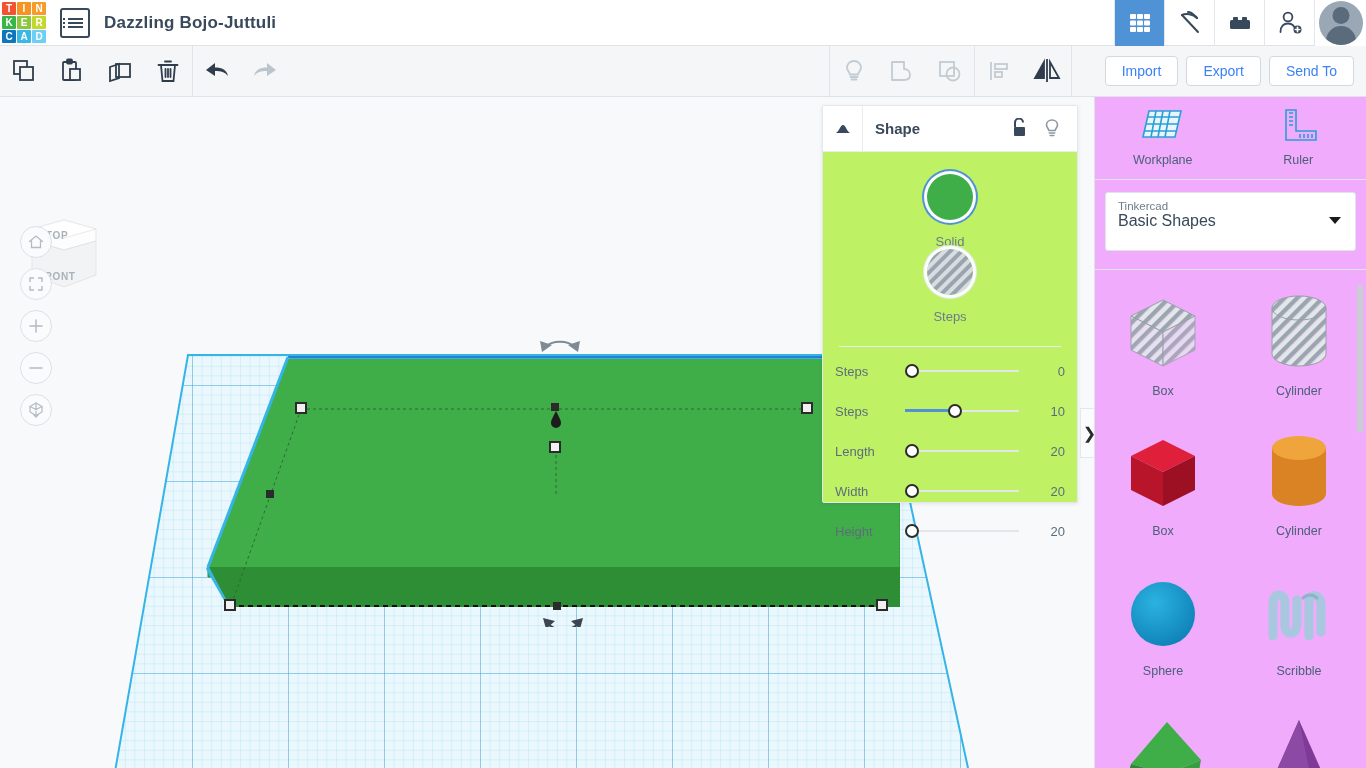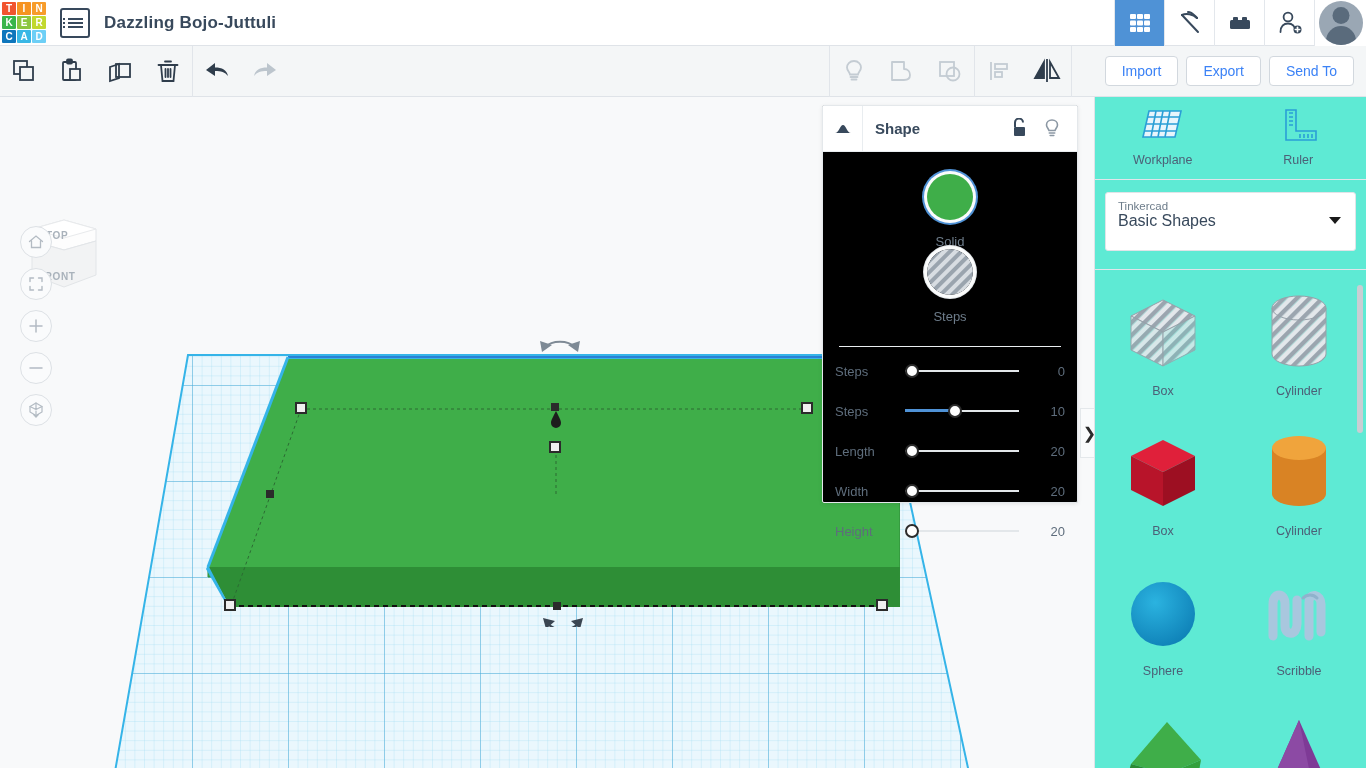--- a/index.html
+++ b/index.html
@@ -135,21 +135,21 @@
   }
   .handle-d {
     position: absolute; width: 8px; height: 8px;
     background: #2b2b2b; cursor: pointer;
   }
 
   
   .shape-panel {
     position: absolute; left: 822px; top: 105px;
     width: 256px; height: 398px;
-    background: #000000; border: 1px solid #e4e8eb;
+    background: #bef264; border: 1px solid #e4e8eb;
     border-radius: 2px;
     box-shadow: 0 1px 4px rgba(0,0,0,.09);
   }
   .sp-head {
     height: 46px; display: flex; align-items: center;
     border-bottom: 1px solid #e9edf0; background: #fff;
   }
   .sp-collapse {
     width: 40px; height: 46px; display: flex; align-items: center;
     justify-content: center; border-right: 1px solid #e9edf0; cursor: pointer;
@@ -186,21 +186,21 @@
     width: 18px; height: 50px; background: #fafbfc;
     border: 1px solid #e4e8eb; border-right: none;
     display: flex; align-items: center; justify-content: center;
     font-size: 16px; color: #2b2b2b; cursor: pointer;
   }
 
   
   .sidebar {
     position: absolute; top: 97px; left: 1094px;
     width: 272px; height: 671px;
-    background: #5eead4; border-left: 1px solid #dfe3e8;
+    background: #f0abfc; border-left: 1px solid #dfe3e8;
   }
   .sb-tools { display: flex; height: 82px; padding-top: 10px; }
   .sb-tool {
     flex: 1; display: flex; flex-direction: column;
     align-items: center; cursor: pointer;
   }
   .sb-tool-label { margin-top: 6px; font-size: 12.5px; color: #4c6077; }
   .sb-sep { height: 1px; background: #e1e5ea; }
   .sb-dropdown {
     margin: 12px 10px 0 10px; height: 59px; background: #fff;

